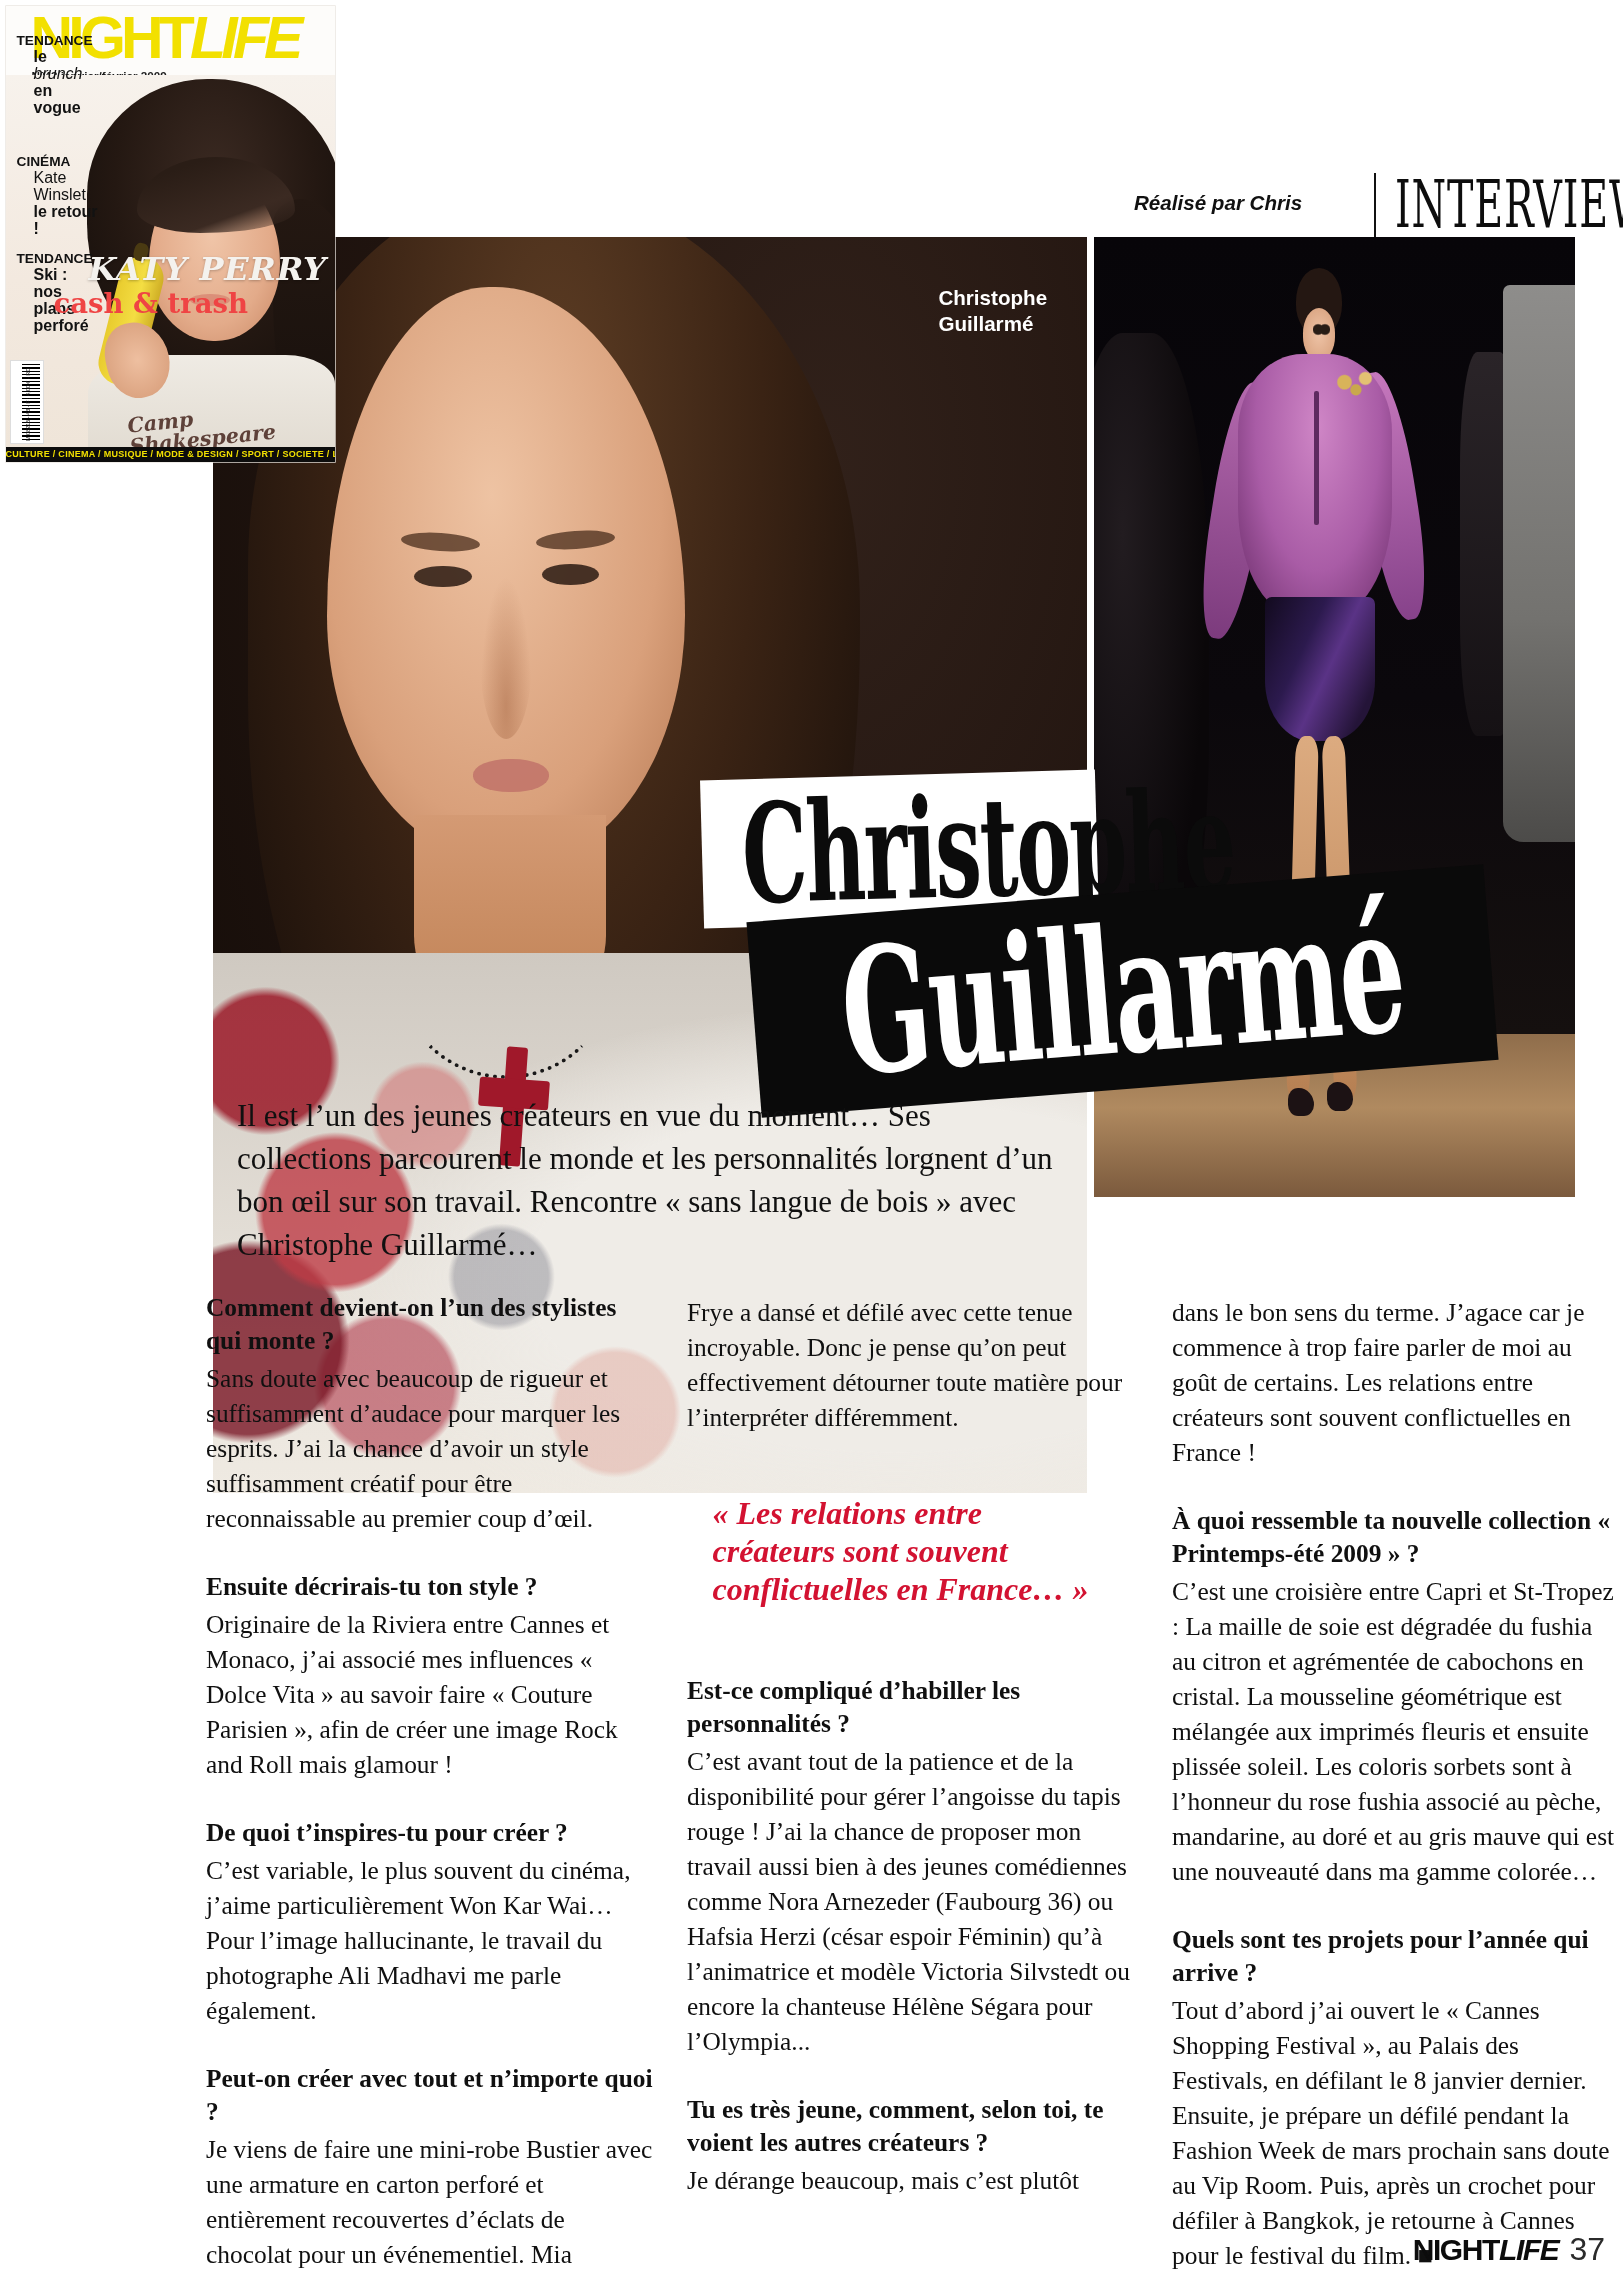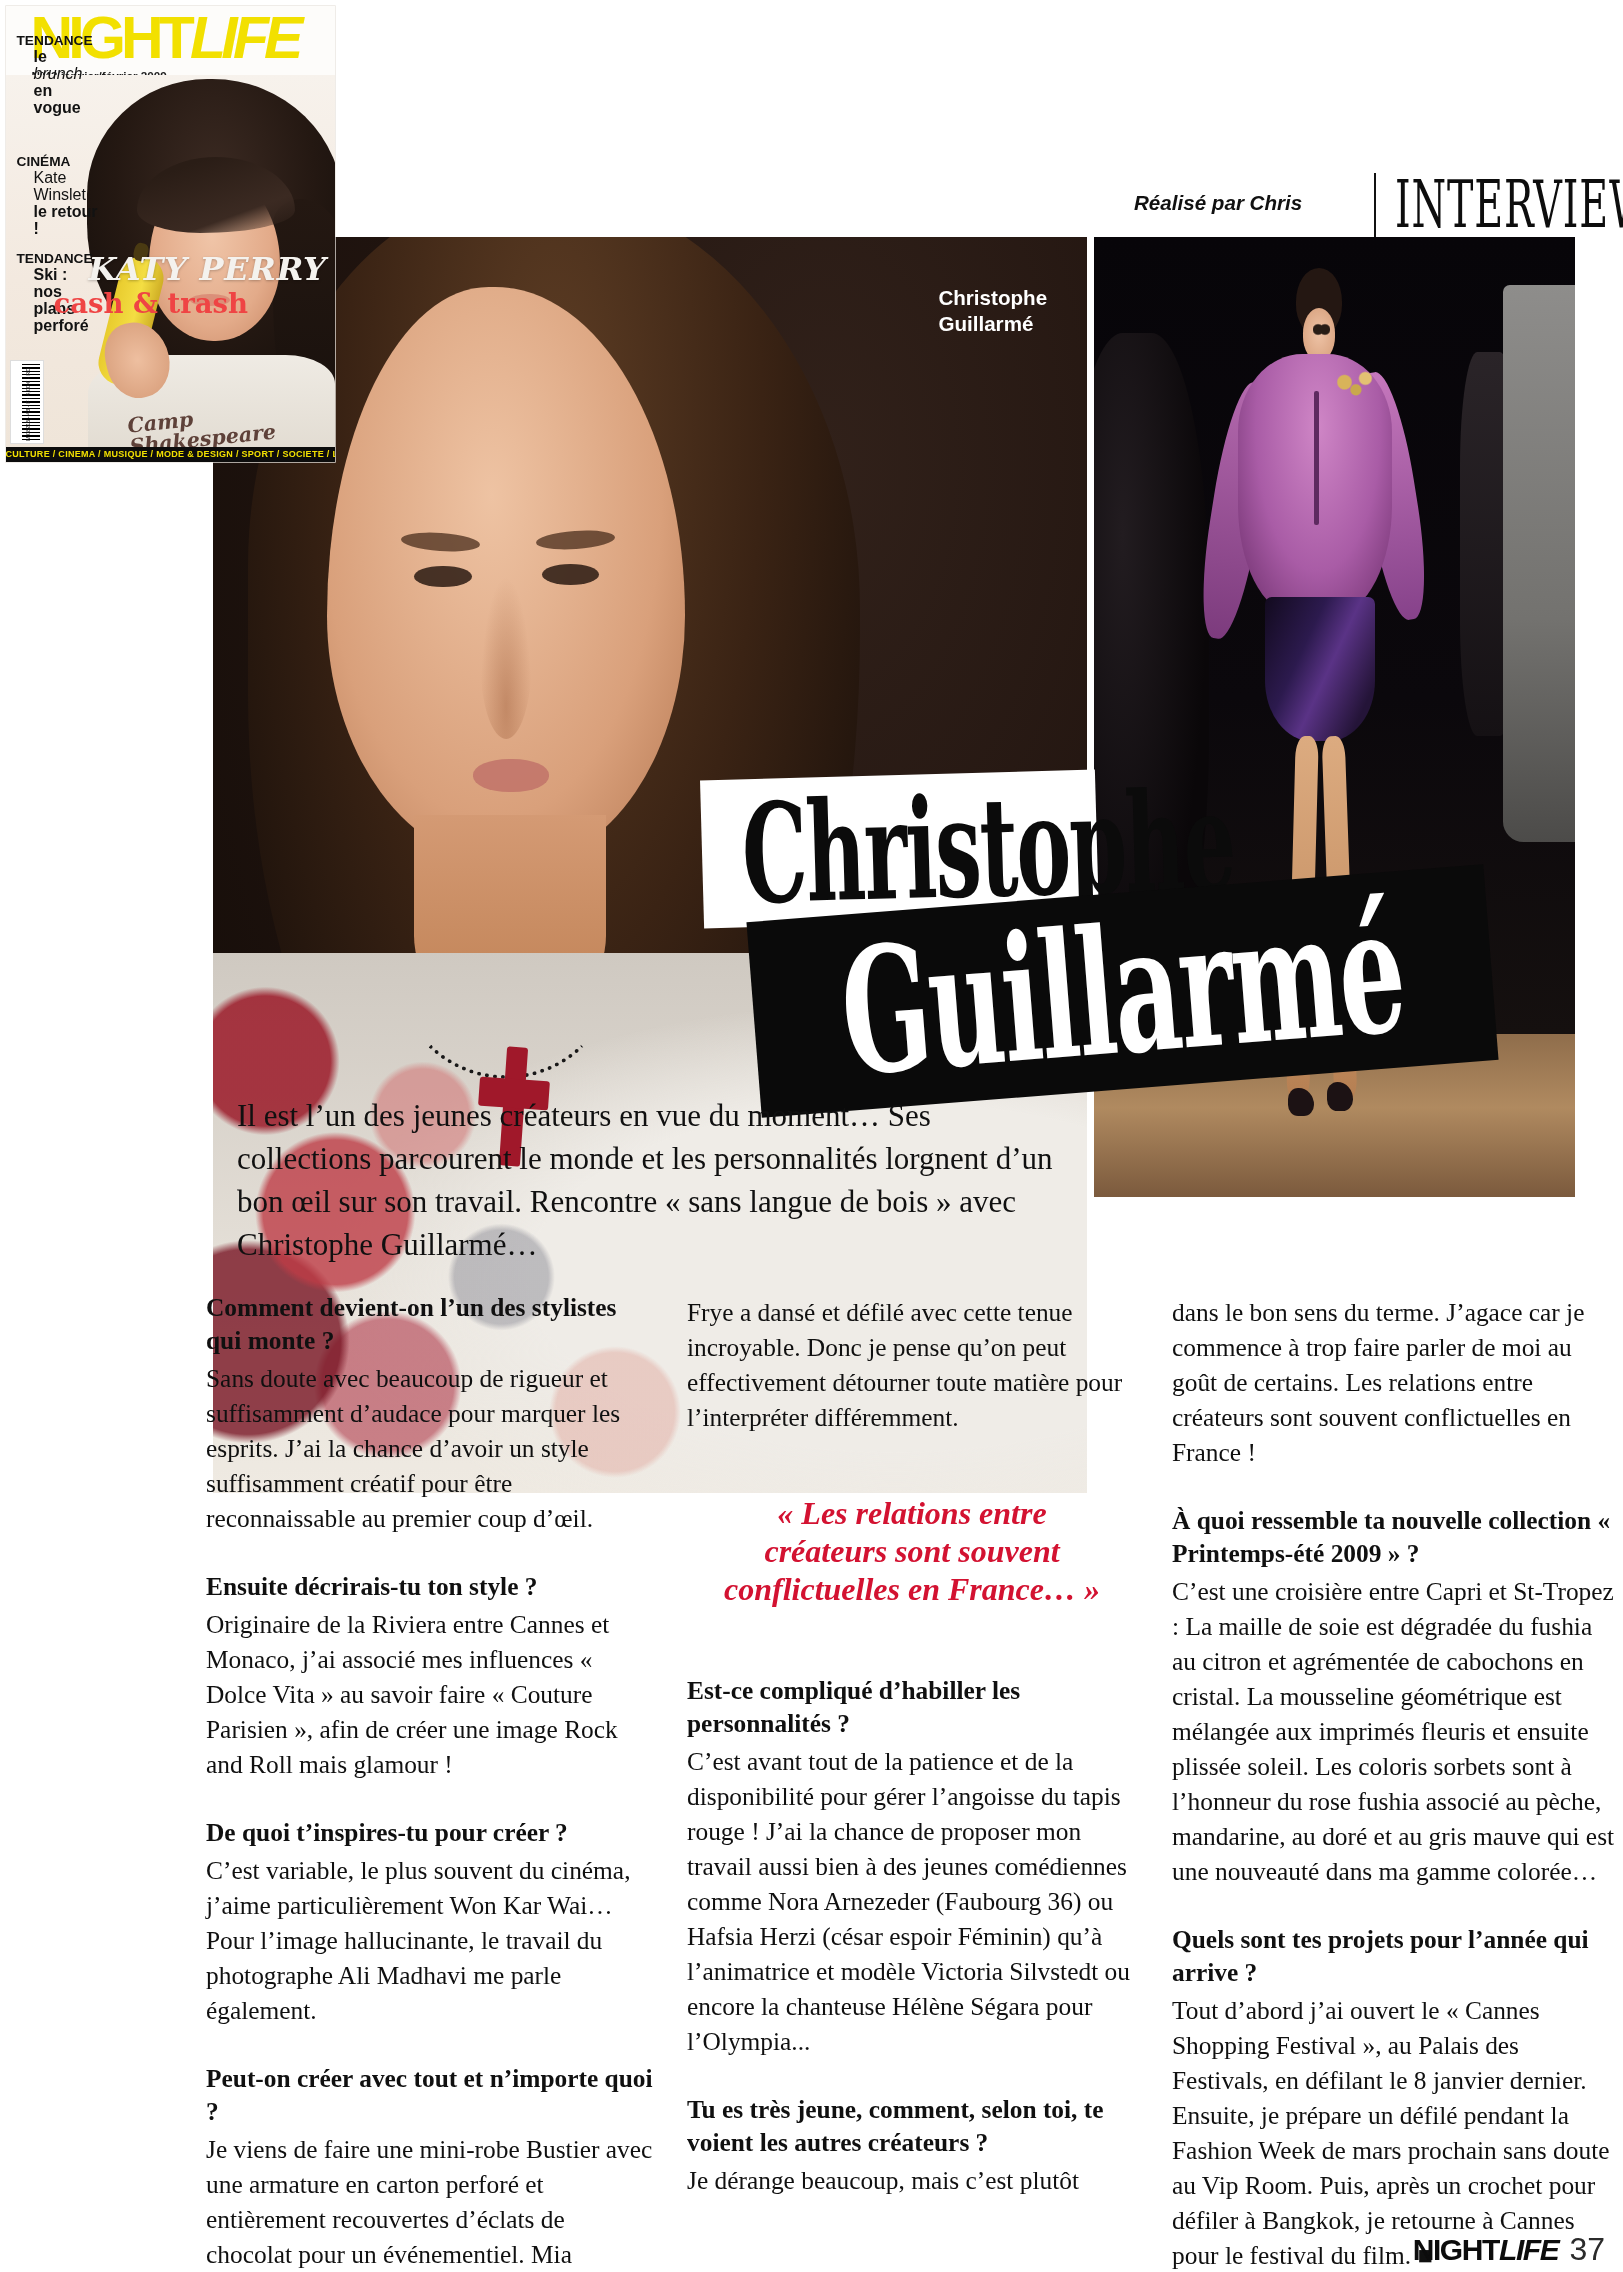--- a/index.html
+++ b/index.html
@@ -189,21 +189,21 @@
 
   
   .col { position:absolute; top:1291px; width:450px; font:400 25.4px/35px "Liberation Serif", serif; color:#101010; }
   .col1 { left:206px; }
   .col2 { left:687px; }
   .col3 { left:1172px; width:443px; }
   .q { font-weight:700; margin-top:34px; line-height:33px; }
   .q.first { margin-top:0; }
   .a { margin-top:4.1px; }
   .pull-quote {
-    margin:59px auto 66px auto; width:399px; text-align:center;
+    margin:59px auto 66px auto; width:399px; 
     font:italic 700 32px/38px "Liberation Serif", serif; color:#d31231;
   }
 
   
   .footer-brand {
     position:absolute; right:18px; bottom:6.9px; white-space:nowrap;
     font:700 30px/33px "Liberation Sans", sans-serif; color:#0c0c0c; letter-spacing:-1.4px;
   }
   .footer-brand .life { font-style:italic; }
   .footer-page { display:inline-block; margin-left:11px; font:400 32px/33px "Liberation Sans", sans-serif; color:#2b2b2b; letter-spacing:0; }

